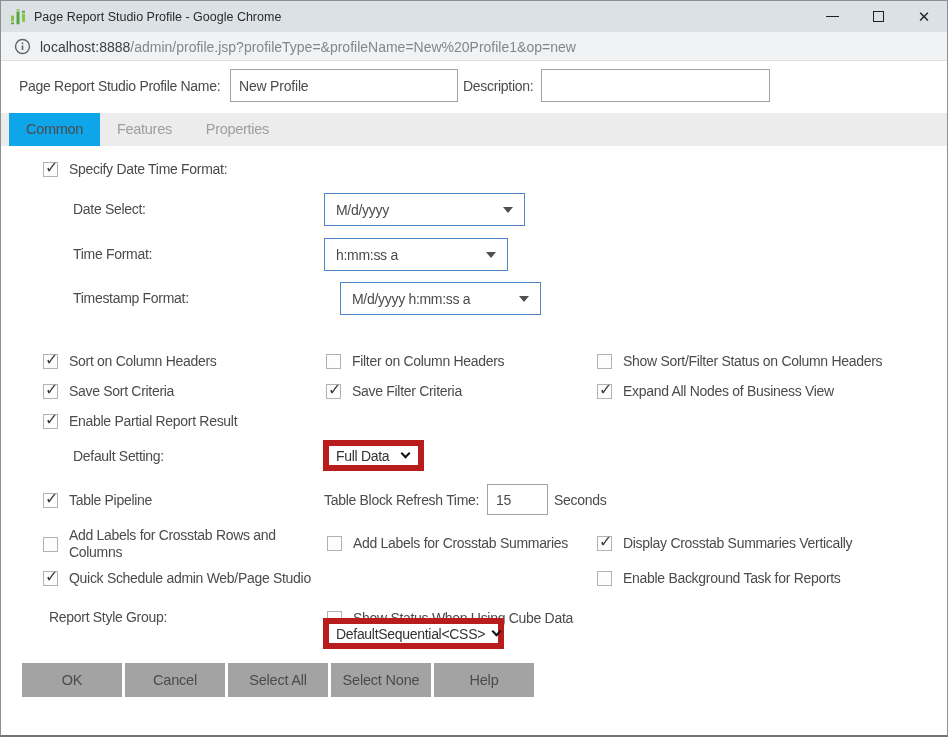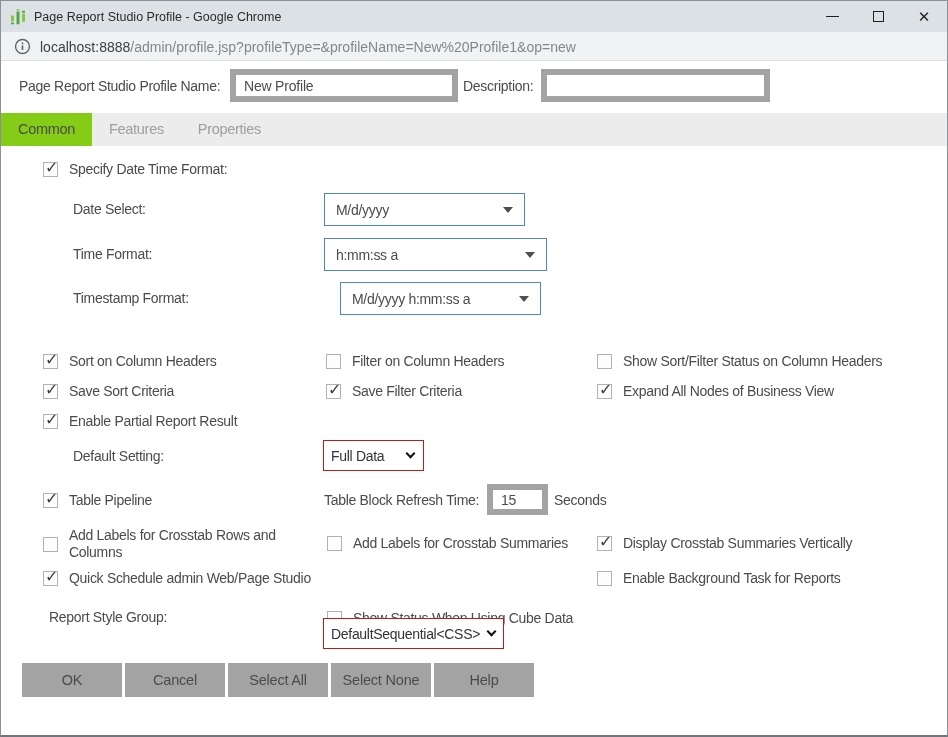--- a/index.html
+++ b/index.html
@@ -23,46 +23,46 @@
   .urlbar{height:29px;background:#f1f2f3;display:flex;align-items:center;box-shadow:inset 0 -1px #dcdee0;}
   .info-icon{margin:0 9px 0 13px;display:flex;align-items:center;}
   .url-text{font-size:14px;white-space:nowrap;overflow:hidden;}
   .url-host{color:#3a3f44;}
   .url-path{color:#83878c;}
   
   .content{position:relative;height:675px;background:#fff;font-size:14px;letter-spacing:-0.3px;}
   .abs{position:absolute;}
   .row-flex{display:flex;align-items:center;white-space:nowrap;}
   .text-input{
-    border:6px solid #a3a3a3;height:33px;font-size:14px;padding:0 8px;color:#4b4b4b;
+    border:1px solid #a3a3a3;height:33px;font-size:14px;padding:0 8px;color:#4b4b4b;
     font-family:inherit;background:#fff;letter-spacing:-0.2px;
   }
   
   .tabstrip{background:#ececec;display:flex;}
   .tab{height:33px;line-height:33px;padding:0 17px;font-size:14.5px;color:#9e9e9e;cursor:default;}
-  .tab.active{background:#84cc16;color:#4b4b4b;}
+  .tab.active{background:#0ea5e9;color:#4b4b4b;margin-left:8px;}
   
   .cb-item{position:absolute;display:flex;align-items:center;cursor:default;}
   .cb{width:15px;height:15px;border:1px solid #b2b2b2;background:#fdfdfd;position:relative;flex:none;}
   .cb.checked::after{
     content:"\2713";position:absolute;left:1px;top:-5px;font-size:16px;
     color:#3b3b3b;font-weight:bold;letter-spacing:0;
   }
   .cb-label{margin-left:11px;font-size:14px;color:#4b4b4b;line-height:17px;white-space:nowrap;}
   .cb-item.wrap .cb-label{white-space:normal;max-width:235px;}
   
   .combo{
     position:absolute;height:33px;border:1.5px solid #4e87c3;background:#fff;
     display:flex;align-items:center;justify-content:space-between;padding:0 11px;
     font-size:14px;color:#4b4b4b;cursor:default;
   }
   .tri{width:0;height:0;border-left:5px solid transparent;border-right:5px solid transparent;border-top:6px solid #4f4f4f;flex:none;margin-left:8px;}
   
   .nselect{
-    position:absolute;height:31px;border:1px solid #b91c1c;background:#fff;
+    position:absolute;height:31px;border:6px solid #b91c1c;background:#fff;
     display:flex;align-items:center;justify-content:space-between;padding:0 7px;
     font-size:14px;color:#333;cursor:default;white-space:nowrap;
   }
   .chev{width:7px;height:7px;border-right:2px solid #111;border-bottom:2px solid #111;transform:rotate(45deg);flex:none;margin:-4px 2px 0 8px;}
   
   .btn{
     position:absolute;top:602px;width:100px;height:34px;background:#a3a3a3;border:none;
     color:#4b4b4b;font-size:14.5px;font-family:inherit;display:flex;align-items:center;
     justify-content:center;cursor:default;letter-spacing:-0.2px;
   }
@@ -126,21 +126,21 @@
       <span class="cb-label">Specify Date Time Format:</span>
     </div>
 
     <div class="abs row-flex" style="top:132px;left:72px;height:32px;">Date Select:</div>
     <div class="combo" style="top:132px;left:323px;width:201px;">
       <span>M/d/yyyy</span>
       <span class="tri"></span>
     </div>
 
     <div class="abs row-flex" style="top:177px;left:72px;height:32px;">Time Format:</div>
-    <div class="combo" style="top:177px;left:323px;width:223px;">
+    <div class="combo" style="top:177px;left:323px;width:184px;">
       <span>h:mm:ss a</span>
       <span class="tri"></span>
     </div>
 
     <div class="abs row-flex" style="top:221px;left:72px;height:32px;">Timestamp Format:</div>
     <div class="combo" style="top:221px;left:323px;width:201px;margin-left:16px;">
       <span>M/d/yyyy h:mm:ss a</span>
       <span class="tri"></span>
     </div>
 

